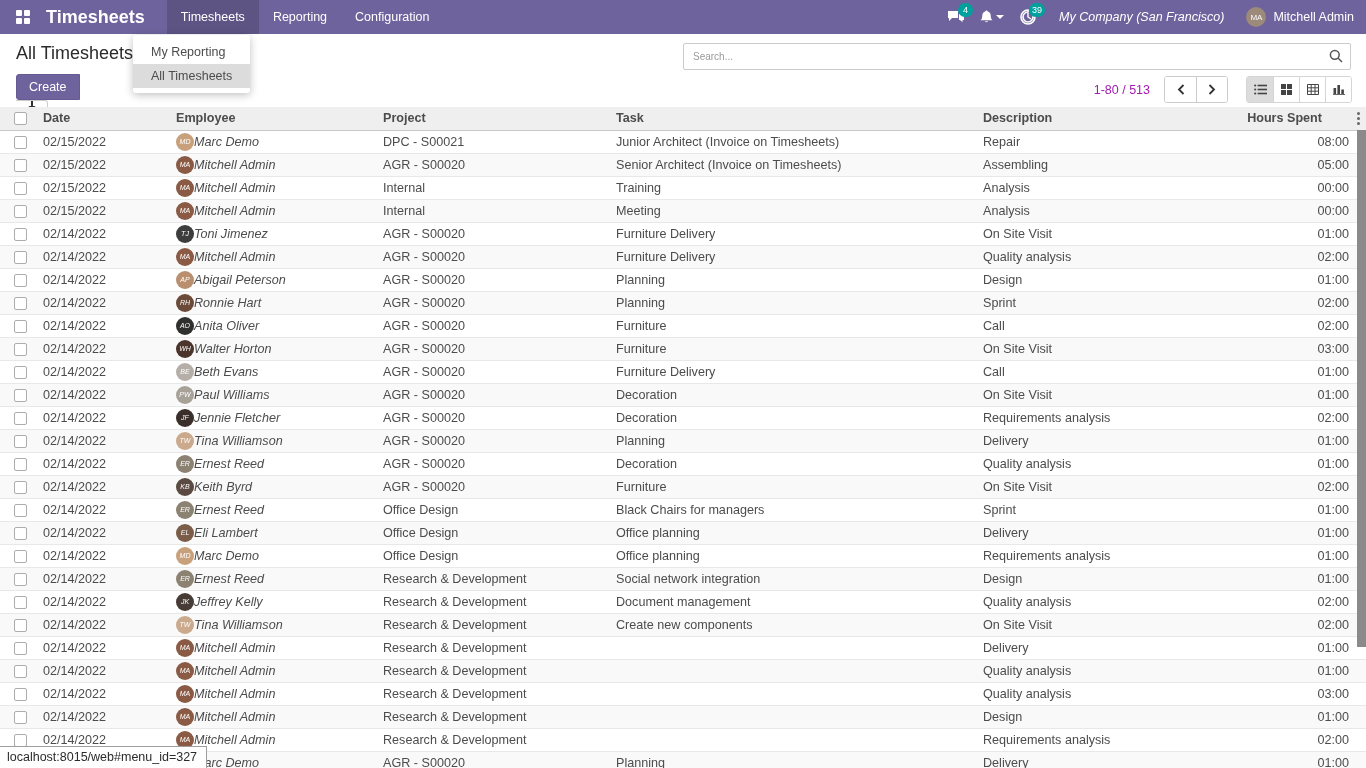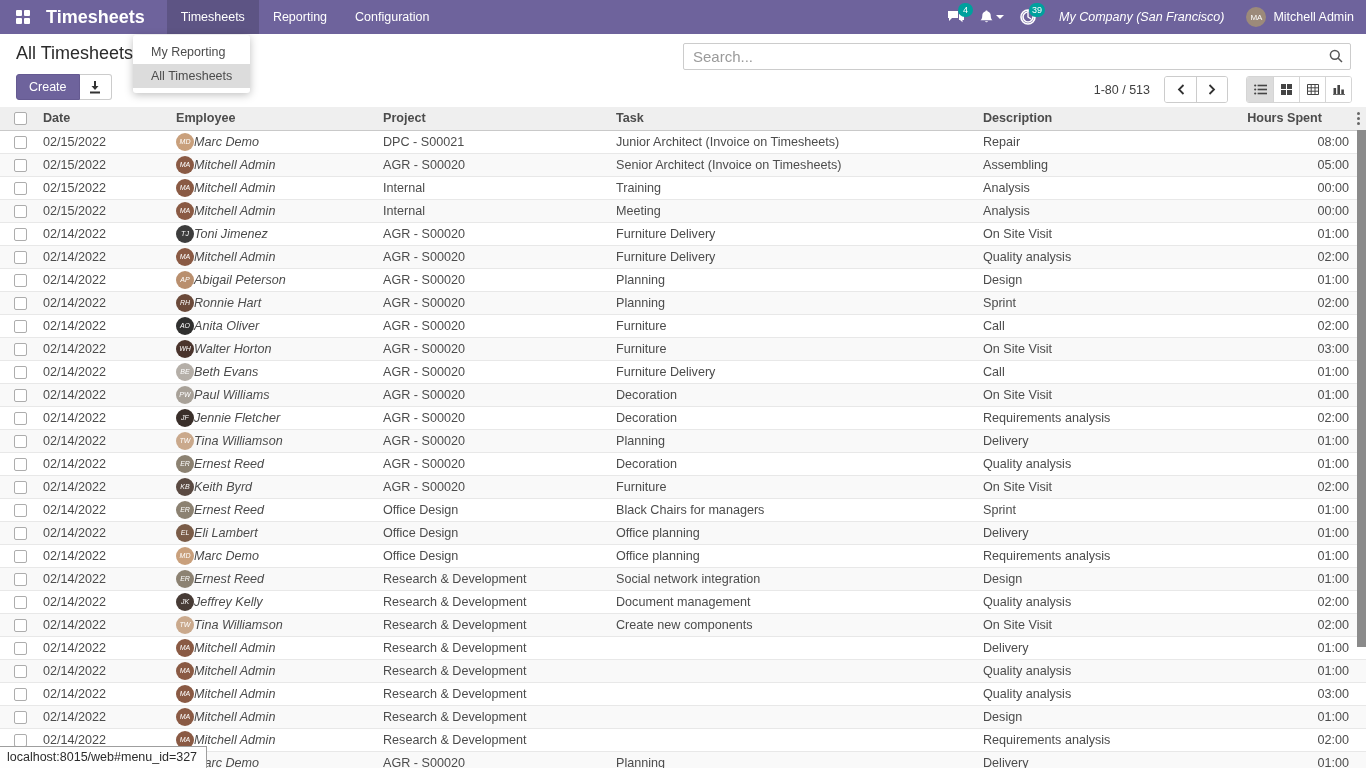--- a/index.html
+++ b/index.html
@@ -27,35 +27,35 @@
 
   
   .dropdown { position:absolute; left:133px; top:35px; width:117px; background:#fff; border-radius:3px;
     box-shadow:0 2px 8px rgba(0,0,0,0.25); padding:5px 0; z-index:100; font-size:12.5px; }
   .dropdown .dd-item { padding:5px 18px; cursor:pointer; white-space:nowrap; color:#4c4c4c; }
   .dropdown .dd-item.selected { background:#dcdcdc; }
 
   
   .control-panel { position:relative; height:73px; background:#fff; }
   .cp-title { position:absolute; left:16px; top:9px; font-size:18px; color:#2b2b2b; }
-  .cp-buttons { position:absolute; left:16px; top:40px; display:flex; }
+  .cp-buttons { position:absolute; left:16px; top:40px; display:flex;flex-direction:column; }
   .btn-create { background:#6e639c; color:#fff; border:1px solid #655a91; font-size:12.5px;
     padding:5px 12px; border-radius:3px 0 0 3px; cursor:pointer; }
   .btn-export { background:#fff; border:1px solid #ccc; border-left:none; width:32px; border-radius:0 3px 3px 0;
     display:flex; align-items:center; justify-content:center; cursor:pointer; }
   .searchbox { position:absolute; left:683px; top:9px; width:668px; height:27px; }
   .searchbox input { width:100%; height:100%; border:1px solid #ccc; border-radius:2px; padding:0 30px 0 9px;
-    font-size:15px; font-family:"Liberation Sans", sans-serif; color:#4c4c4c; outline:none; }
+    font-size:10px; font-family:"Liberation Sans", sans-serif; color:#4c4c4c; outline:none; }
   .searchbox input::placeholder { color:#9a9a9a; }
   .search-icon { position:absolute; right:8px; top:6px; }
   .cp-row2 { position:absolute; left:683px; right:14px; top:42px; display:flex; align-items:center; }
   .filter-group { display:flex; background:#f6f6f6; border-radius:2px; }
   .filter-btn { display:flex; align-items:center; gap:5px; font-size:12.5px; padding:5px 10px; cursor:pointer; color:#4c4c4c; }
   .pager { margin-left:auto; display:flex; align-items:center; gap:14px; }
-  .pager-text { font-size:12.5px; color:#404040; }
+  .pager-text { font-size:12.5px; color:#a21caf; }
   .pager-nav { display:flex; border:1px solid #ccc; border-radius:3px; overflow:hidden; }
   .pager-nav .pg-btn { width:31px; height:25px; background:#fff; display:flex; align-items:center; justify-content:center; cursor:pointer; }
   .pager-nav .pg-btn + .pg-btn { border-left:1px solid #ccc; }
   .switcher { display:flex; border:1px solid #d5d5d5; border-radius:3px; overflow:hidden; margin-left:4px; }
   .sw-btn { width:26px; height:25px; background:#fff; display:flex; align-items:center; justify-content:center; cursor:pointer; }
   .sw-btn + .sw-btn { border-left:1px solid #d5d5d5; }
   .sw-btn.active { background:#dcdcdc; }
 
   
   .list-table { width:1366px; border-collapse:collapse; table-layout:fixed; font-size:12.6px; }

